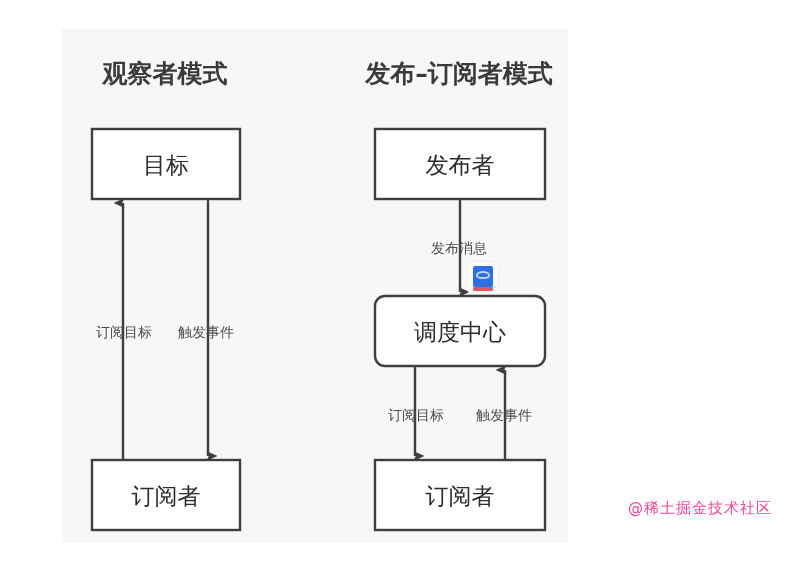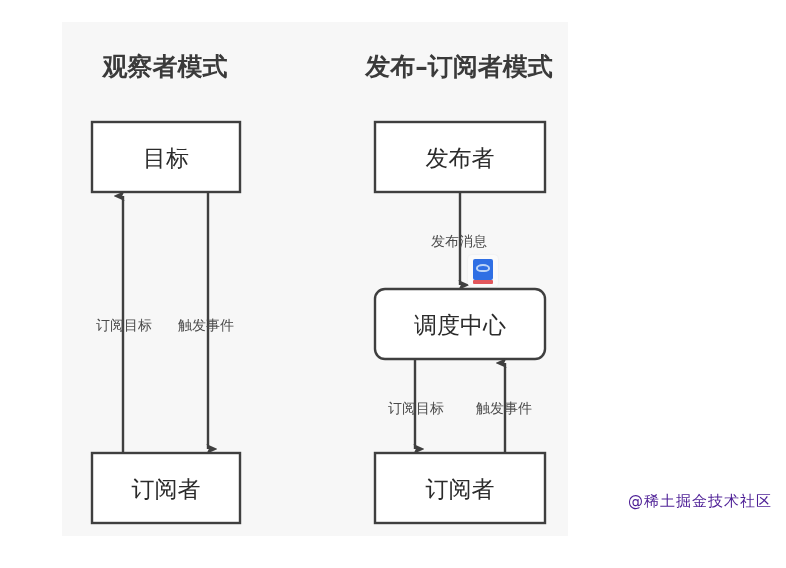--- a/index.html
+++ b/index.html
@@ -9,21 +9,21 @@
   body {
     width: 786px;
     height: 568px;
     background: #ffffff;
     font-family: "DejaVu Sans", "Liberation Sans", sans-serif;
     overflow: hidden;
     position: relative;
   }
   #stage {
     position: absolute;
-    left: 0; top: 4px;
+    left: 0; top: 11px;
     width: 786px;
     height: 525px;
   }
   .panel {
     position: absolute;
     left: 62px;
     top: 18px;
     width: 506px;
     height: 514px;
     background: #f7f7f7;
@@ -58,21 +58,21 @@
   .edge-line {
     stroke: #3f3f3f;
     stroke-width: 2.4;
     fill: none;
   }
   .watermark {
     position: absolute;
     right: 14px;
     bottom: 18px;
     font-size: 15px;
-    color: #4c1d95;
+    color: #ec4899;
     letter-spacing: 1px;
     font-family: "DejaVu Sans", "Liberation Sans", sans-serif;
     white-space: nowrap;
   }
   .logo-badge {
     position: absolute;
     left: 468px;
     top: 251px;
     width: 30px;
     height: 32px;

